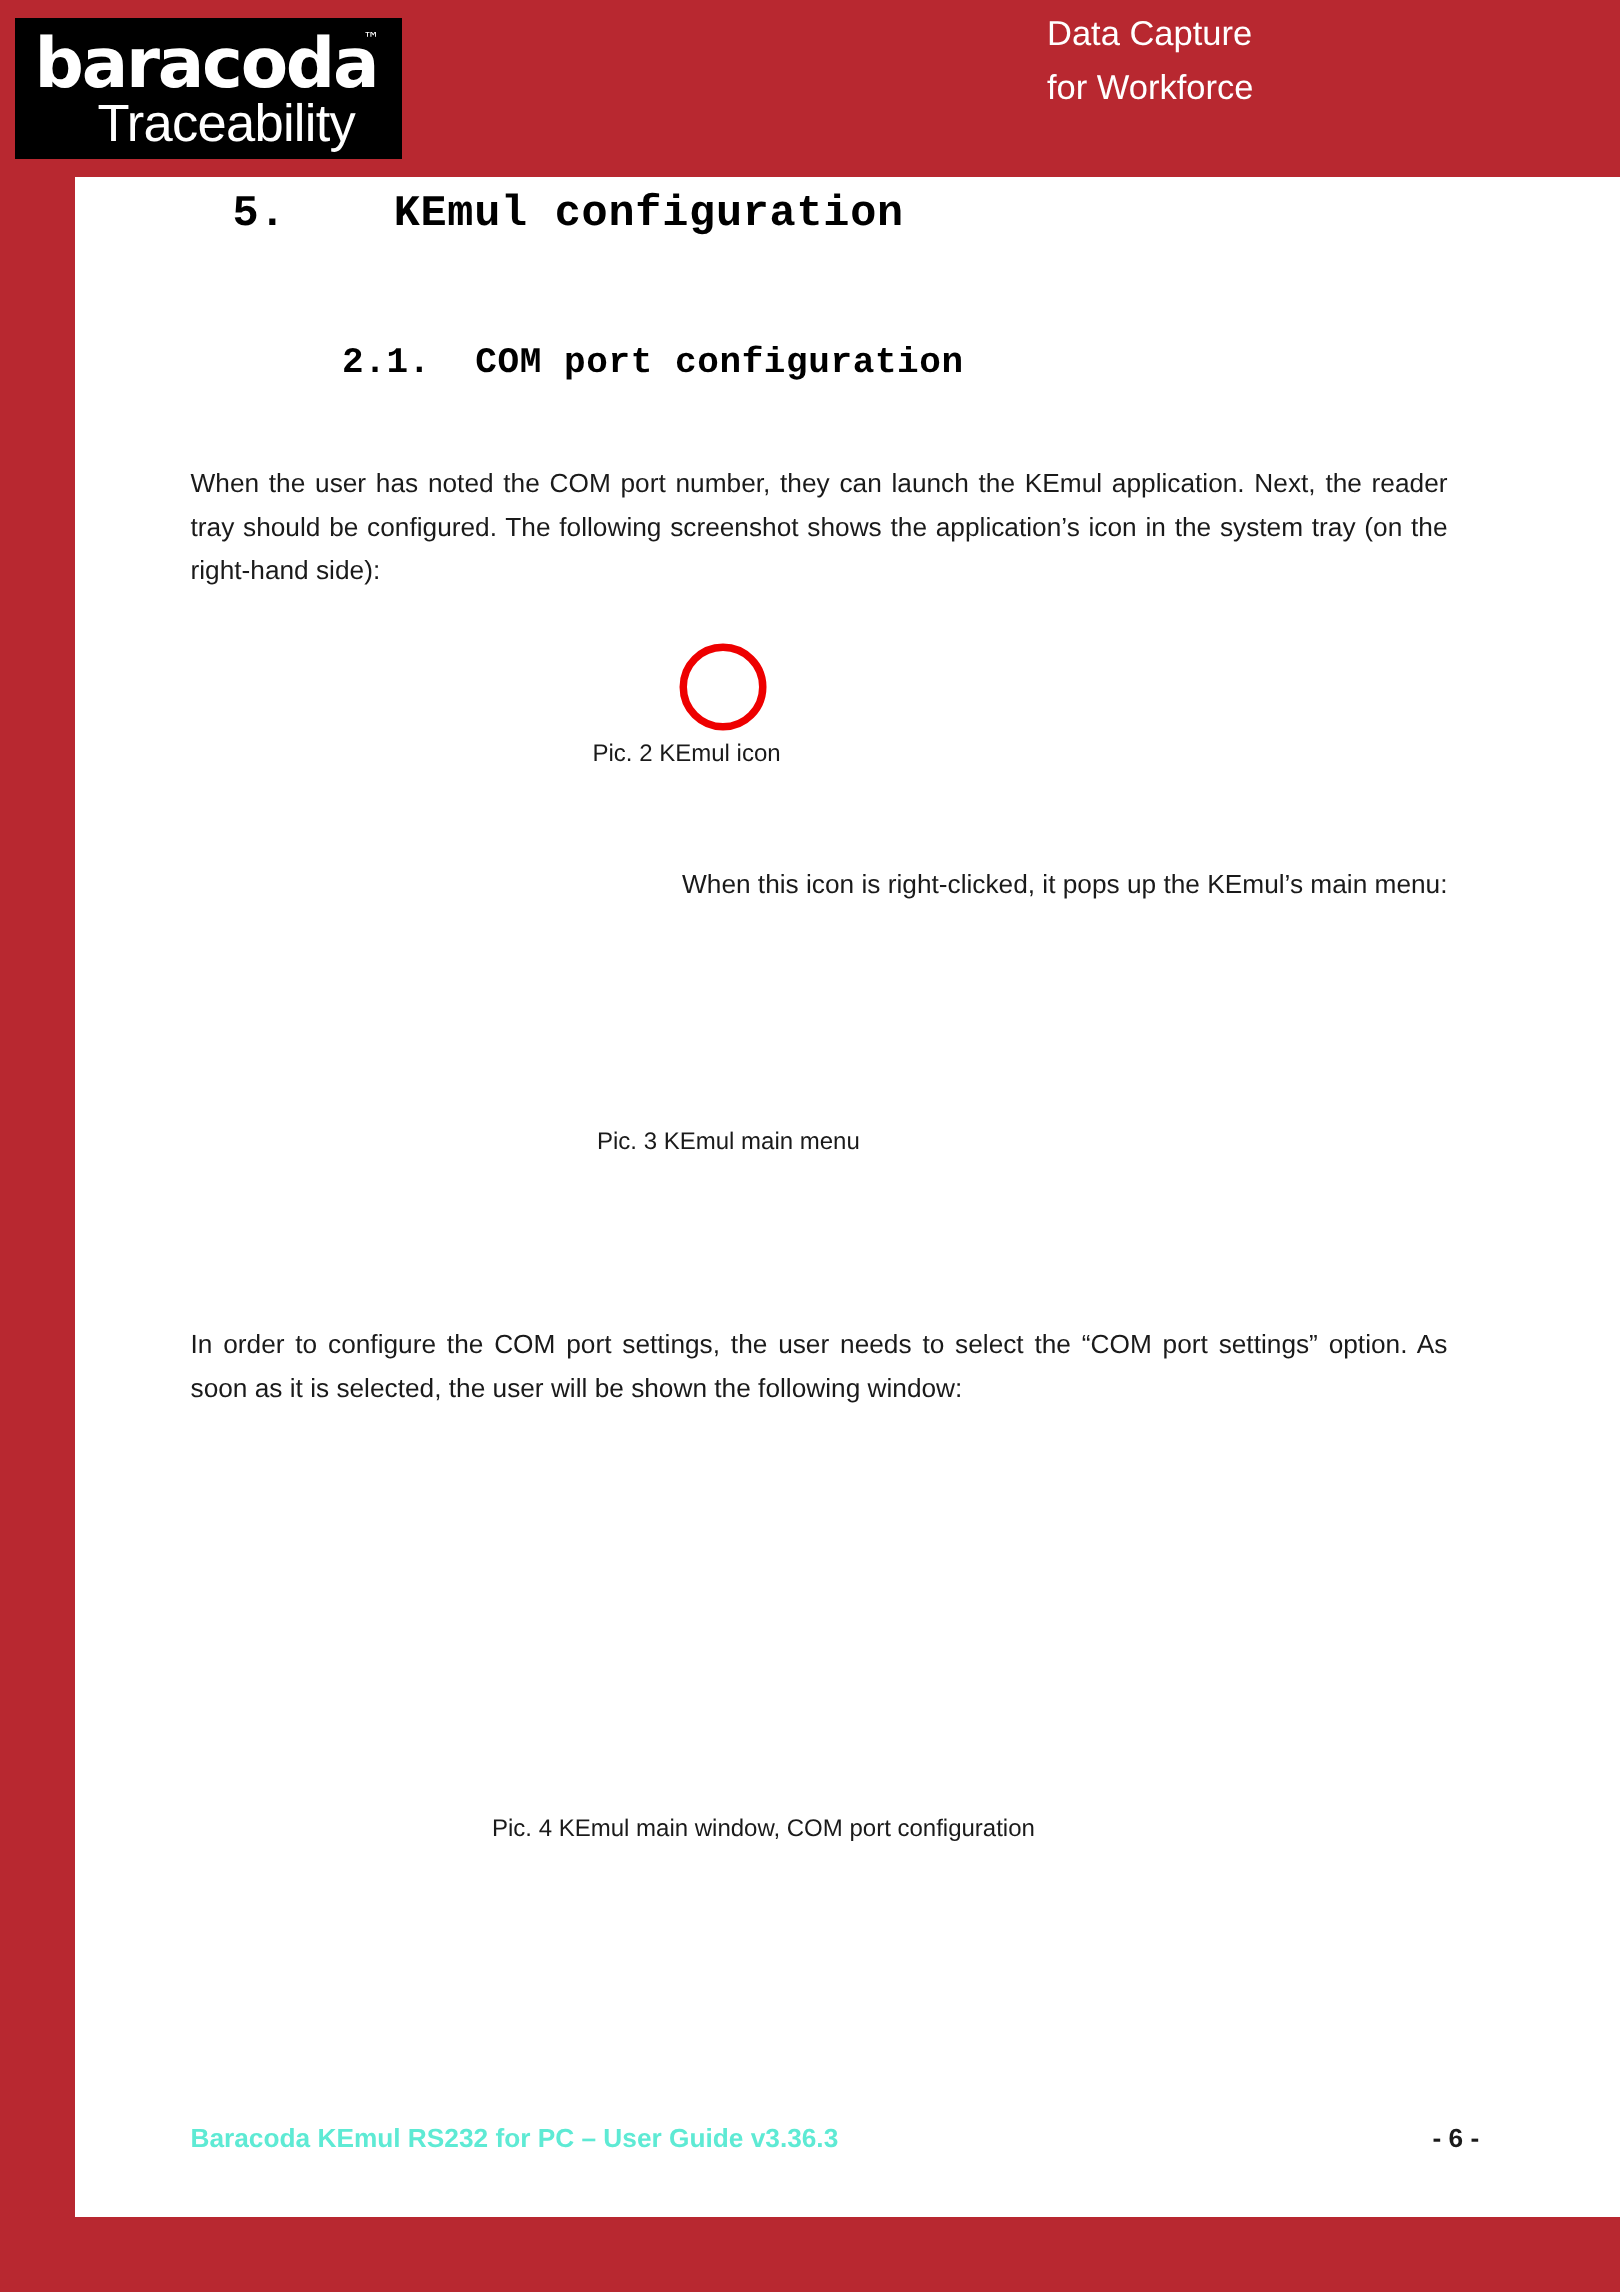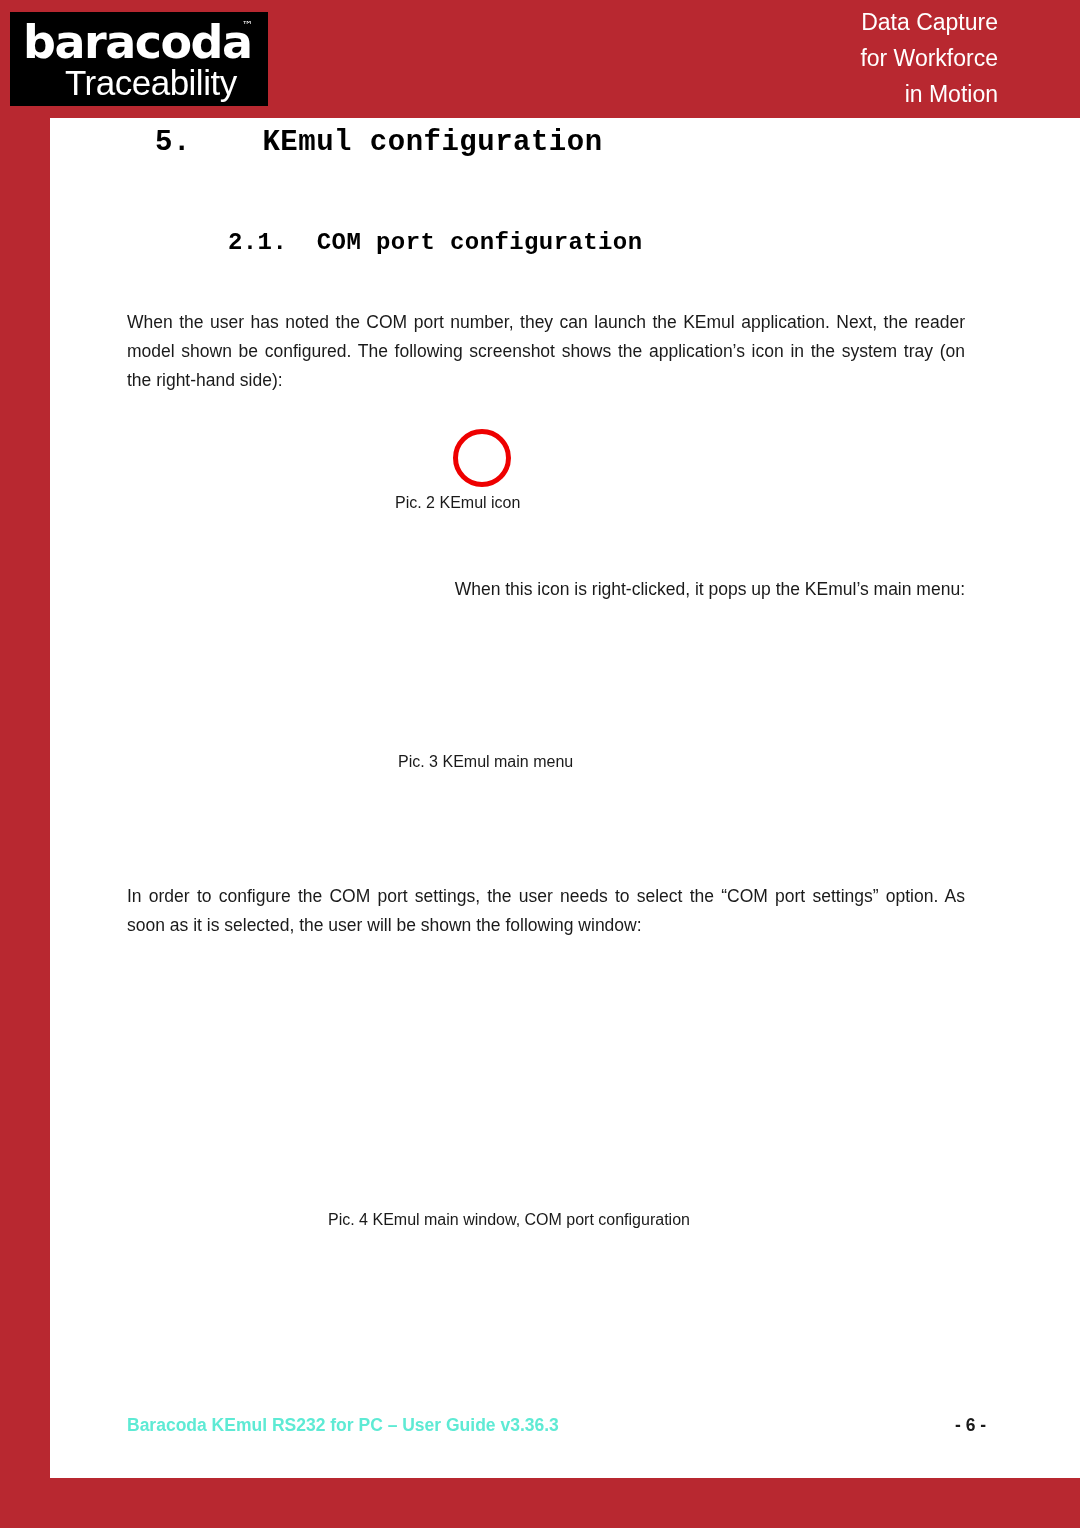--- a/index.html
+++ b/index.html
@@ -75,21 +75,21 @@
     font-size: 35px;
     letter-spacing: -0.5px;
     line-height: 38px;
     white-space: nowrap;
   }
   .tagline {
     position: absolute;
     right: 82px;
     top: 4px;
     width: 300px;
-    text-align: right;
+    text-align: left;
     color: #ffffff;
     font-family: "Liberation Sans", sans-serif;
     font-size: 23px;
     line-height: 36px;
   }
   .tagline div { white-space: nowrap; }
 
   
   .h1 {
     position: absolute;
@@ -184,29 +184,28 @@
 
     <div class="logo-box">
       <span class="logo-main">baracoda</span>
       <span class="logo-tm">™</span>
       <span class="logo-sub">Traceability</span>
     </div>
 
     <div class="tagline">
       <div>Data Capture</div>
       <div>for Workforce</div>
-      <div>in Motion</div>
     </div>
 
   </div>
 
   <div class="h1">5.    KEmul configuration</div>
   <div class="h2">2.1.  COM port configuration</div>
 
-  <div class="para" style="top:308px;">When the user has noted the COM port number, they can launch the KEmul application. Next, the reader model shown be configured. The following screenshot shows the application’s icon in the system tray (on the right-hand side):</div>
+  <div class="para" style="top:308px;">When the user has noted the COM port number, they can launch the KEmul application. Next, the reader tray should be configured. The following screenshot shows the application’s icon in the system tray (on the right-hand side):</div>
 
   <div class="figure-slot" style="left:300px; top:400px; width:480px; height:85px;"></div>
   <div class="annot-circle"></div>
   <div class="caption" style="left:395px; top:492px;">Pic. 2 KEmul icon</div>
 
   <div class="para nojustify" style="top:575px;">When this icon is right-clicked, it pops up the KEmul’s main menu:</div>
 
   <div class="figure-slot" style="left:300px; top:625px; width:480px; height:115px;"></div>
   <div class="caption" style="left:398px; top:751px;">Pic. 3 KEmul main menu</div>
 

